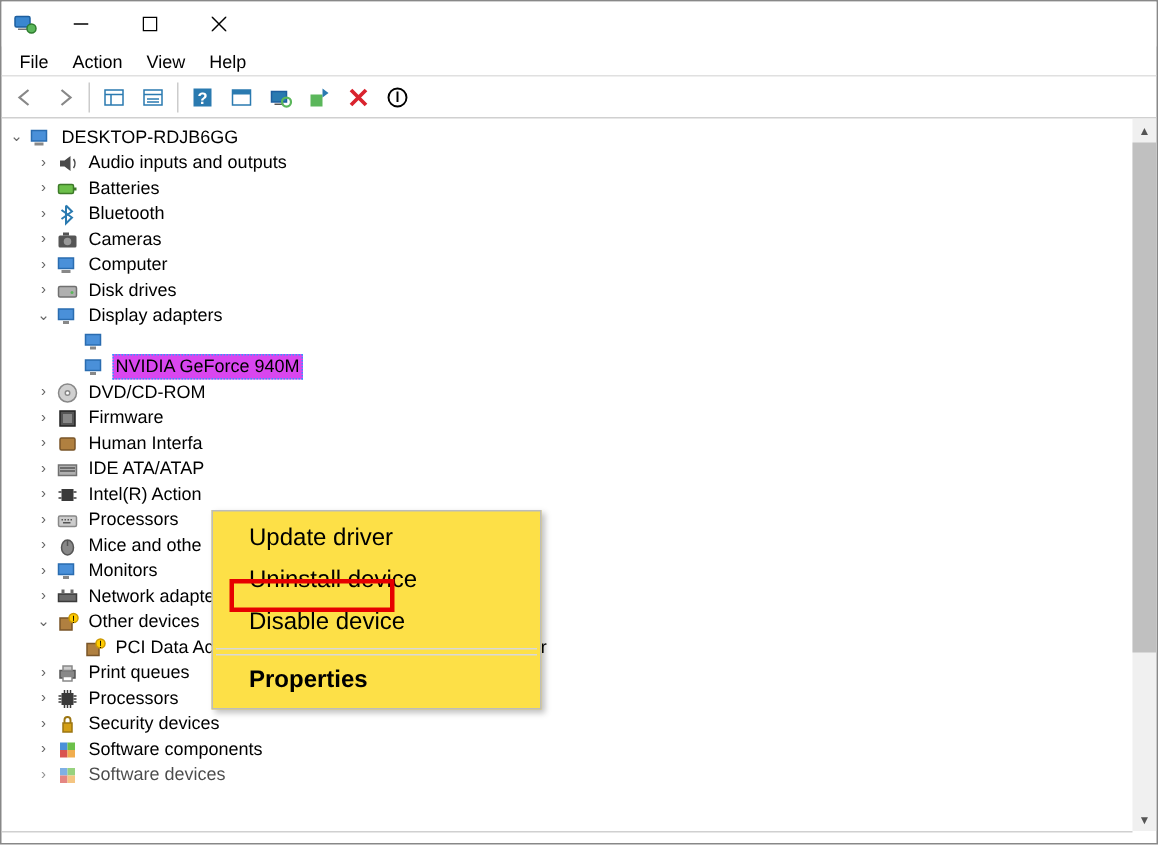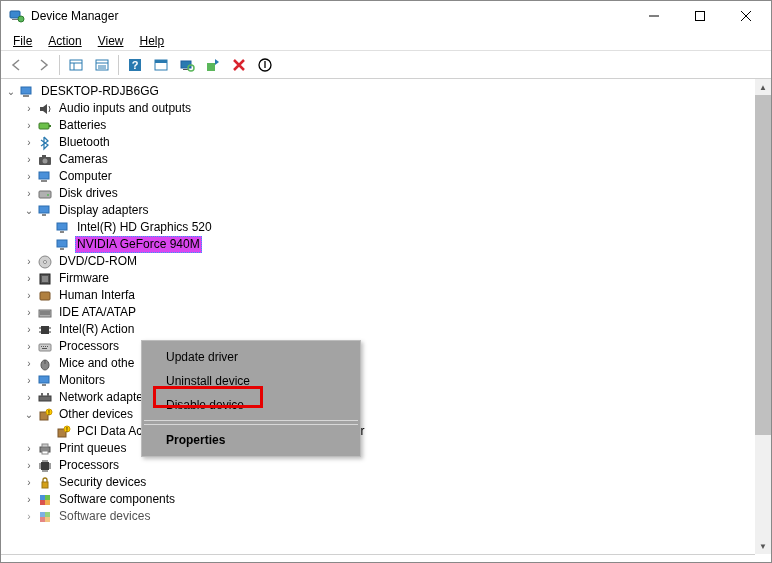--- a/index.html
+++ b/index.html
@@ -2,57 +2,56 @@
 <html><head>
 <meta charset="utf-8">
 <style>
 * { box-sizing: border-box; margin: 0; padding: 0; }
 body { font-family: "Segoe UI", Tahoma, sans-serif; font-size: 12px; background: #fff; width: 772px; height: 563px; overflow: hidden; position: relative; border: 1px solid #888; }
 .titlebar { height: 30px; display: flex; align-items: center; padding: 0 2px 0 8px; background: #fff; }
 .titlebar .app-icon { width: 16px; height: 16px; margin-right: 6px; }
 .titlebar .title { flex: 1; font-size: 12px; }
 .titlebar .winbtn { width: 46px; height: 30px; display: flex; align-items: center; justify-content: center; }
 .menubar { height: 20px; display: flex; align-items: center; padding: 0 4px; font-size: 12px; border-bottom: 1px solid #e0e0e0; }
-.menubar .menu { padding: 2px 8px; text-decoration: underline; }
+.menubar .menu { padding: 2px 8px; }
 .toolbar { height: 28px; display: flex; align-items: center; padding: 2px 4px; border-bottom: 1px solid #d0d0d0; gap: 2px; }
 .toolbar .tbtn { width: 24px; height: 24px; display: flex; align-items: center; justify-content: center; border: 1px solid transparent; }
 .toolbar .sep { width: 1px; height: 20px; background: #ccc; margin: 0 2px; }
 .content { position: relative; height: calc(563px - 30px - 20px - 28px); overflow: hidden; }
 .tree { position: absolute; left: 0; top: 0; right: 16px; bottom: 10px; overflow: hidden; padding: 4px 0; }
 .scrollbar-v { position: absolute; right: 0; top: 0; width: 16px; bottom: 10px; background: #f0f0f0; }
 .scrollbar-v .thumb { position: absolute; top: 16px; left: 0; right: 0; height: 340px; background: #c0c0c0; }
 .scrollbar-v .arrow { position: absolute; left: 0; right: 0; height: 16px; display:flex; align-items:center; justify-content:center; color:#555; font-size:8px; }
 .scrollbar-v .arrow.up { top: 0; }
 .scrollbar-v .arrow.down { bottom: 0; }
 .statusbar-border { position: absolute; left:0; right:16px; bottom:0; height:10px; border-top:1px solid #d0d0d0; }
 .row { display: flex; align-items: center; height: 17px; line-height: 17px; white-space: nowrap; }
 .toggle { width: 12px; text-align: center; color: #666; font-size: 10px; cursor: pointer; }
 .spacer { display:inline-block; }
 .node-icon { width: 16px; height: 16px; margin: 0 4px 0 2px; flex-shrink: 0; }
 .label { padding: 0 2px; }
 .label.selected { background: #d946ef; border: 1px dotted #3399ff; padding: 0 1px; line-height: 15px; }
-.ctx { position: absolute; left: 140px; top: 261px; width: 220px; background: #a3a3a3; border: 1px solid #bcbcbc; box-shadow: 2px 2px 4px rgba(0,0,0,0.25); padding: 4px 0; font-size: 12px; }
+.ctx { position: absolute; left: 140px; top: 261px; width: 220px; background: #fde047; border: 1px solid #bcbcbc; box-shadow: 2px 2px 4px rgba(0,0,0,0.25); padding: 4px 0; font-size: 16px; }
 .ctx .item { padding: 5px 10px 5px 24px; position: relative; }
 .ctx .sepline { height: 1px; background: #d8d8d8; margin: 3px 2px; }
 .ctx .bold { font-weight: 600; }
 .highlight-box { position: absolute; border: 3px solid #e60000; pointer-events: none; }
 svg { display: block; }
 </style>
 </head>
 <body>
 
 <div class="titlebar">
   <span class="app-icon">
     <svg width="16" height="16" viewBox="0 0 16 16">
         <rect x="1" y="3" width="10" height="7" rx="1" fill="#3a87cf" stroke="#1d5e9e"></rect>
         <rect x="3" y="11" width="6" height="1" fill="#777"></rect>
         <circle cx="12" cy="11" r="3" fill="#5bb75b" stroke="#2d7c2d"></circle>
       </svg>
   </span>
-  <span class="title">Device Manager</span>
   <div class="winbtn">
       <svg width="10" height="10">
         <line x1="0" y1="5" x2="10" y2="5" stroke="#000"></line>
       </svg>
     </div>
   <div class="winbtn">
       <svg width="10" height="10">
         <rect x="0.5" y="0.5" width="9" height="9" fill="none" stroke="#000"></rect>
       </svg>
     </div>
@@ -237,21 +236,20 @@
       </div>
 
     <div class="row">
         <span class="spacer" style="width:52px"></span>
         <span class="node-icon">
           <svg width="16" height="16">
             <rect x="2" y="3" width="10" height="7" fill="#4a90d9" stroke="#2a6cb0"></rect>
             <rect x="5" y="11" width="4" height="2" fill="#888"></rect>
           </svg>
         </span>
-        <span class="label">Intel(R) HD Graphics 520</span>
       </div>
 
     <div class="row">
         <span class="spacer" style="width:52px"></span>
         <span class="node-icon">
           <svg width="16" height="16">
             <rect x="2" y="3" width="10" height="7" fill="#4a90d9" stroke="#2a6cb0"></rect>
             <rect x="5" y="11" width="4" height="2" fill="#888"></rect>
           </svg>
         </span>

